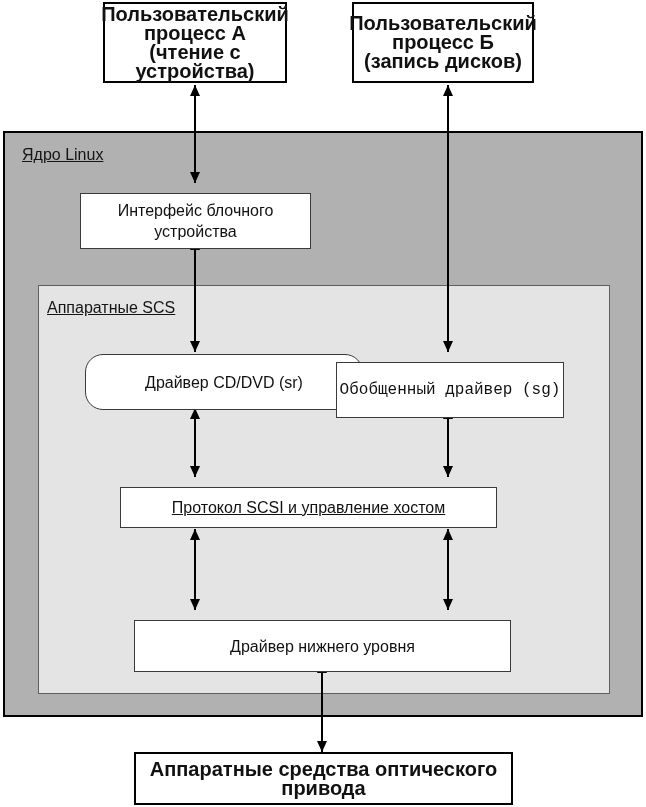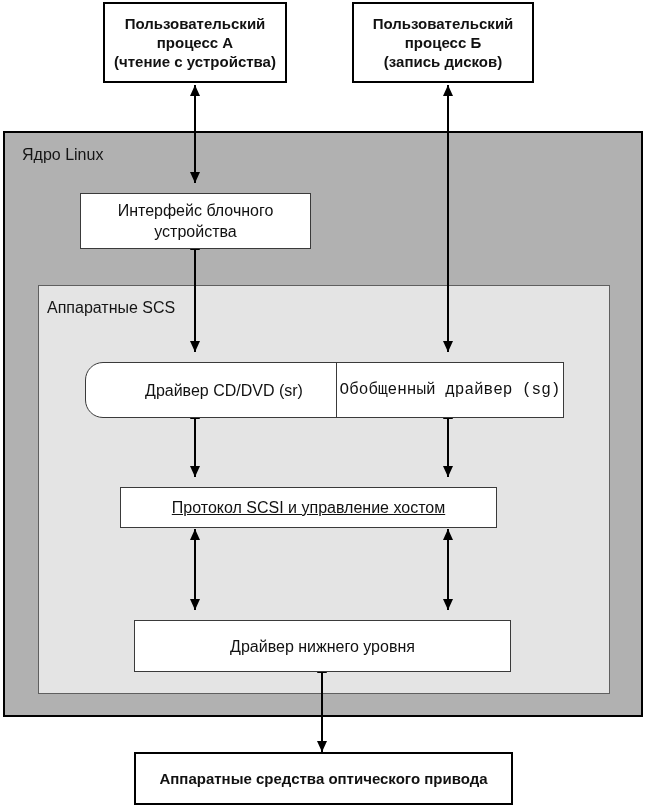--- a/index.html
+++ b/index.html
@@ -14,22 +14,22 @@
     background:#b1b1b1; border:2px solid #000;
   }
   .rect-scsi {
     background:#e4e4e4; border:1px solid #5f5f5f;
   }
   .node {
     background:#ffffff; display:flex; align-items:center; justify-content:center;
     text-align:center;
   }
   .node-thin { border:1px solid #3a3a3a; font-size:16px; line-height:21px;margin-top:10px; }
-  .node-bold { border:2px solid #000; font-weight:bold; font-size:15px; line-height:19px; }
-  .zone-label { font-size:16px; color:#151515; white-space:nowrap; }
+  .node-bold { border:2px solid #000; font-weight:bold; font-size:20px; line-height:19px; }
+  .zone-label { font-size:16px; color:#151515; white-space:nowrap;text-decoration:underline; }
   .multiline { white-space:pre-line; }
   .arrow { position:absolute; width:2px; background:#000; }
   .arrow::before {
     content:""; position:absolute; top:0; left:-4px; width:0; height:0;
     border-left:5px solid transparent; border-right:5px solid transparent;
     border-bottom:11px solid #000;
   }
   .arrow::after {
     content:""; position:absolute; bottom:0; left:-4px; width:0; height:0;
     border-left:5px solid transparent; border-right:5px solid transparent;
@@ -58,20 +58,20 @@
 
   <div class="abs node node-bold multiline" style="left:103px; top:2px; width:184px; height:81px;">Пользовательский
 процесс А
 (чтение с устройства)</div>
   <div class="abs node node-bold multiline" style="left:352px; top:2px; width:182px; height:81px;">Пользовательский
 процесс Б
 (запись дисков)</div>
 
   <div class="abs node node-thin multiline" style="left:80px; top:183px; width:231px; height:56px;">Интерфейс блочного
 устройства</div>
-  <div class="abs node node-thin" style="left:85px; top:352px; width:278px; height:56px;border-radius:18px;">Драйвер CD/DVD (sr)</div>
+  <div class="abs node node-thin" style="left:85px; top:344px; width:278px; height:56px;border-radius:18px;">Драйвер CD/DVD (sr)</div>
   <div class="abs node node-thin" style="left:336px; top:352px; width:228px; height:56px;font-family:Liberation Mono, monospace;">Обобщенный драйвер (sg)</div>
   <div class="abs node node-thin" style="left:120px; top:477px; width:377px; height:41px;text-decoration:underline;">Протокол SCSI и управление хостом</div>
   <div class="abs node node-bold" style="left:134px; top:752px; width:379px; height:53px;">Аппаратные средства оптического привода</div>
 
   <div class="abs node node-thin" style="left:134px; top:610px; width:377px; height:52px;">Драйвер нижнего уровня</div>
 
 </div>
 
 </body></html>

